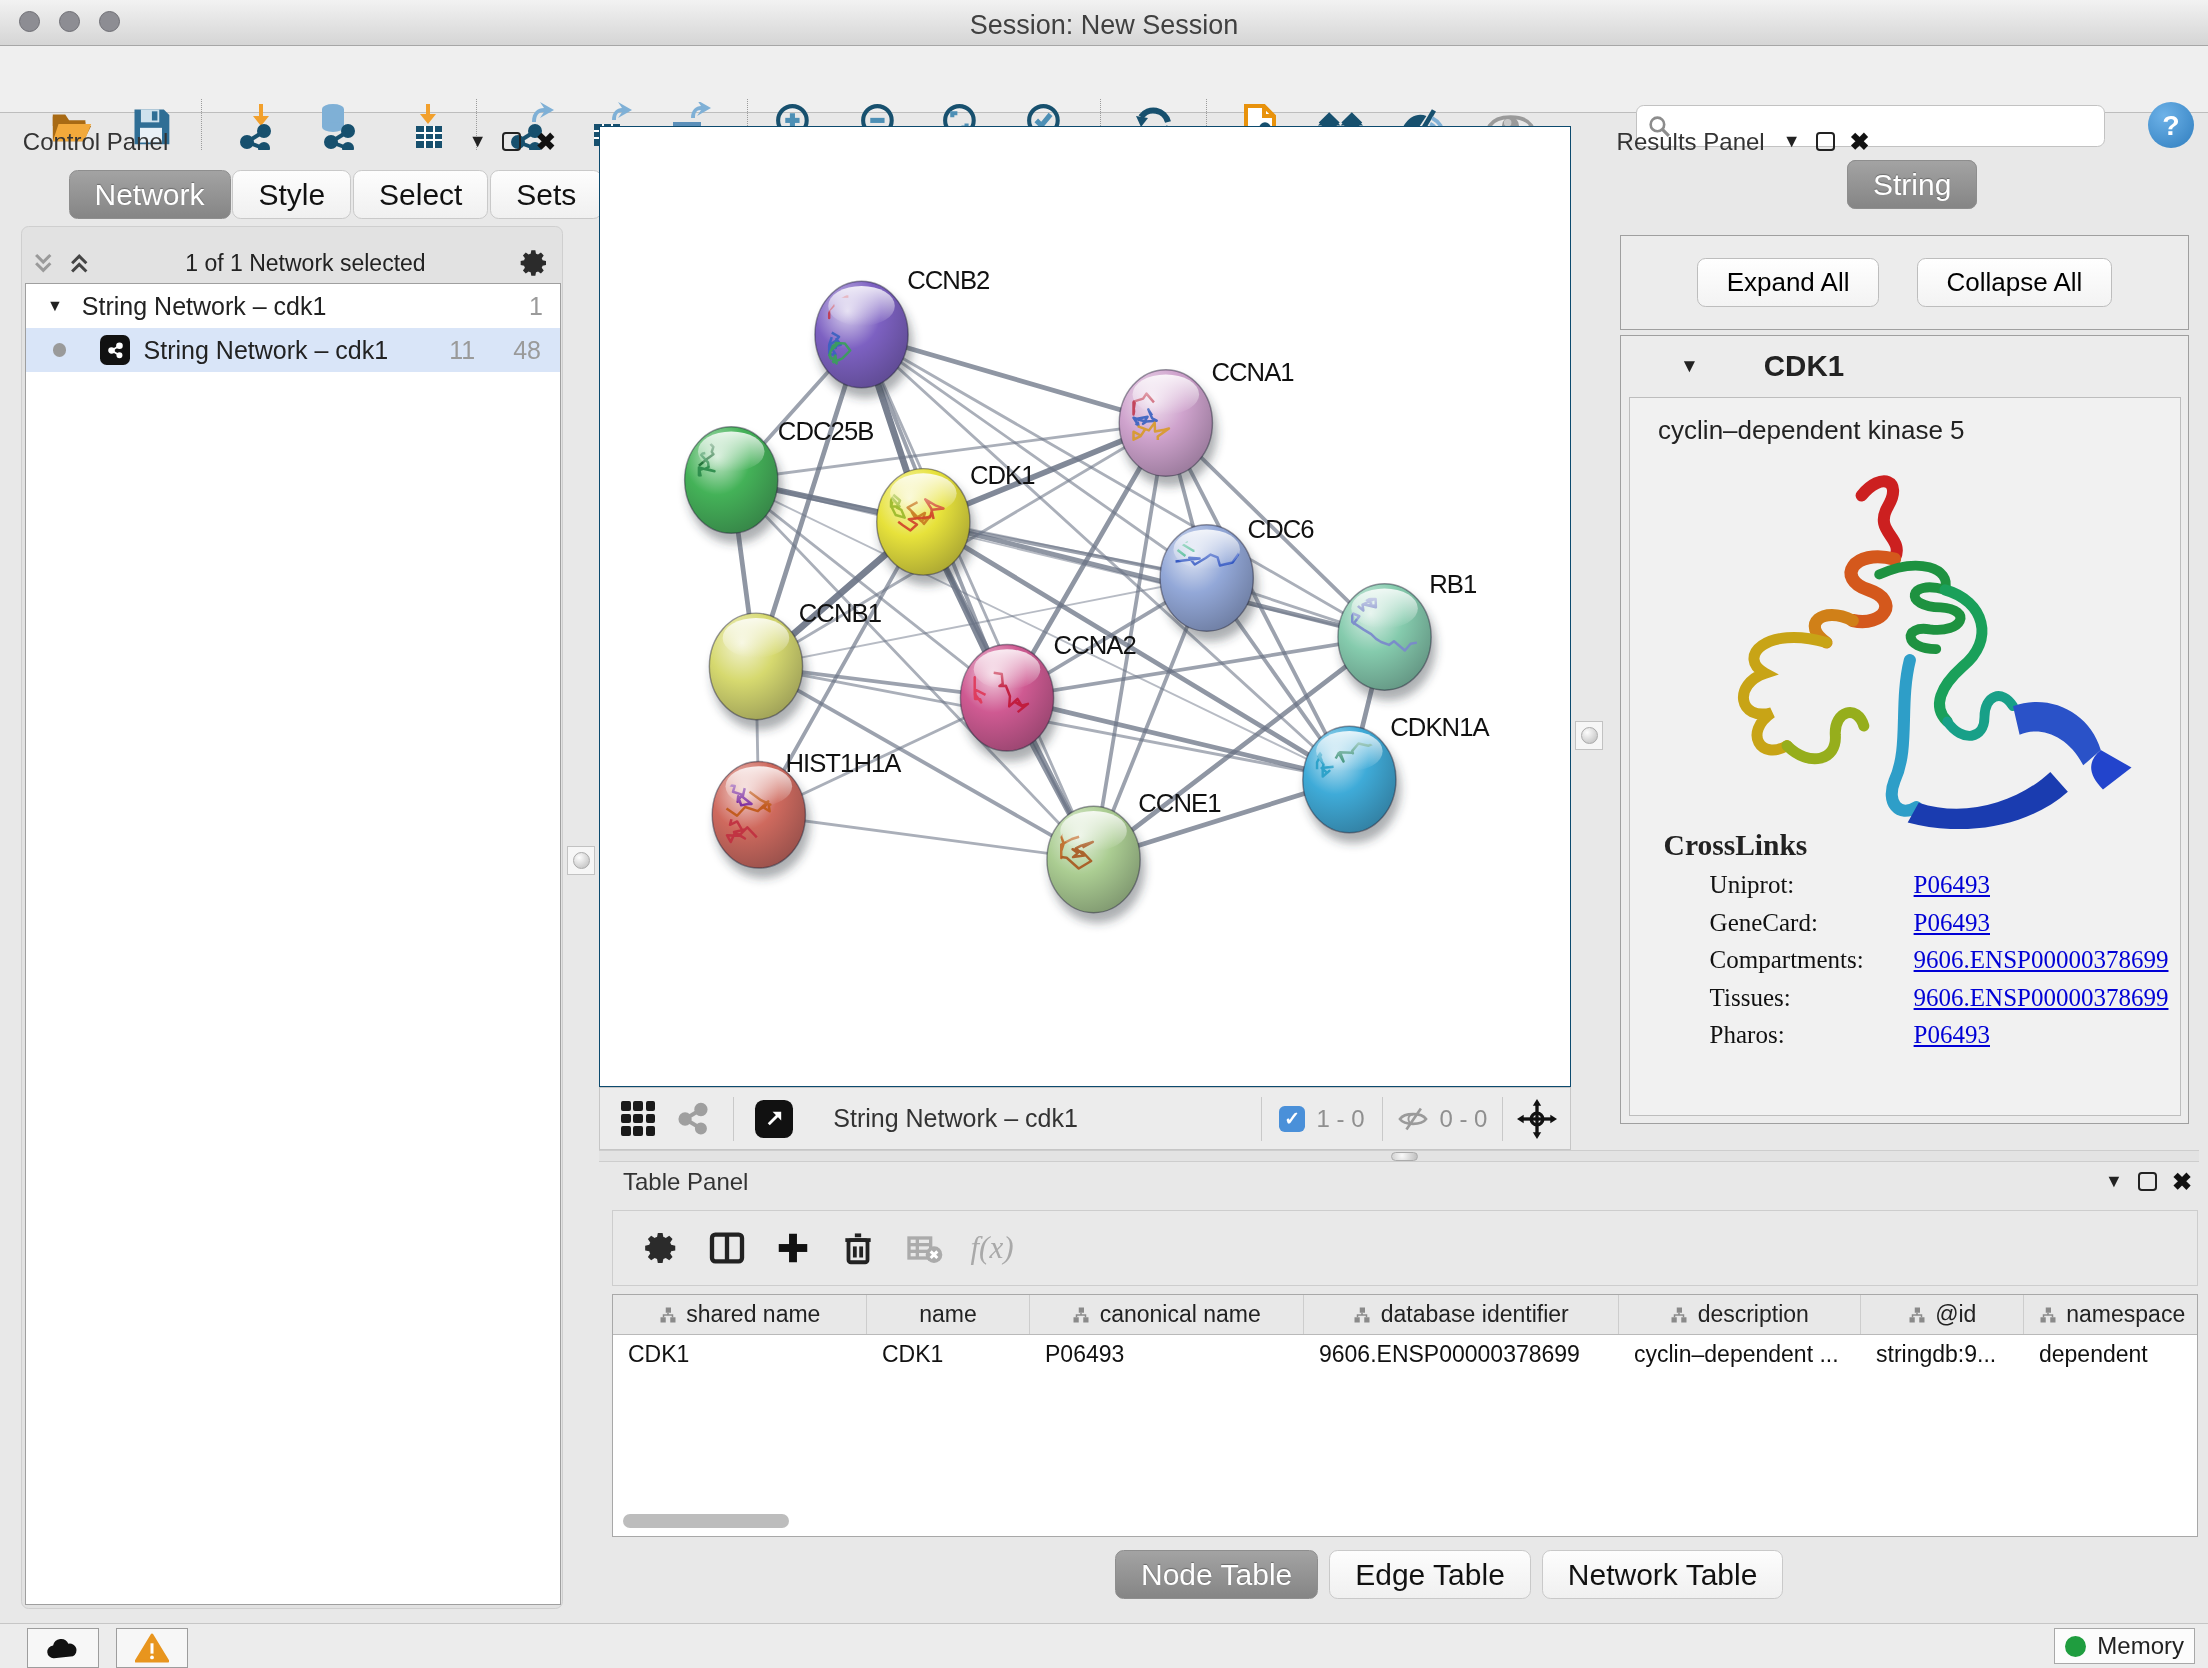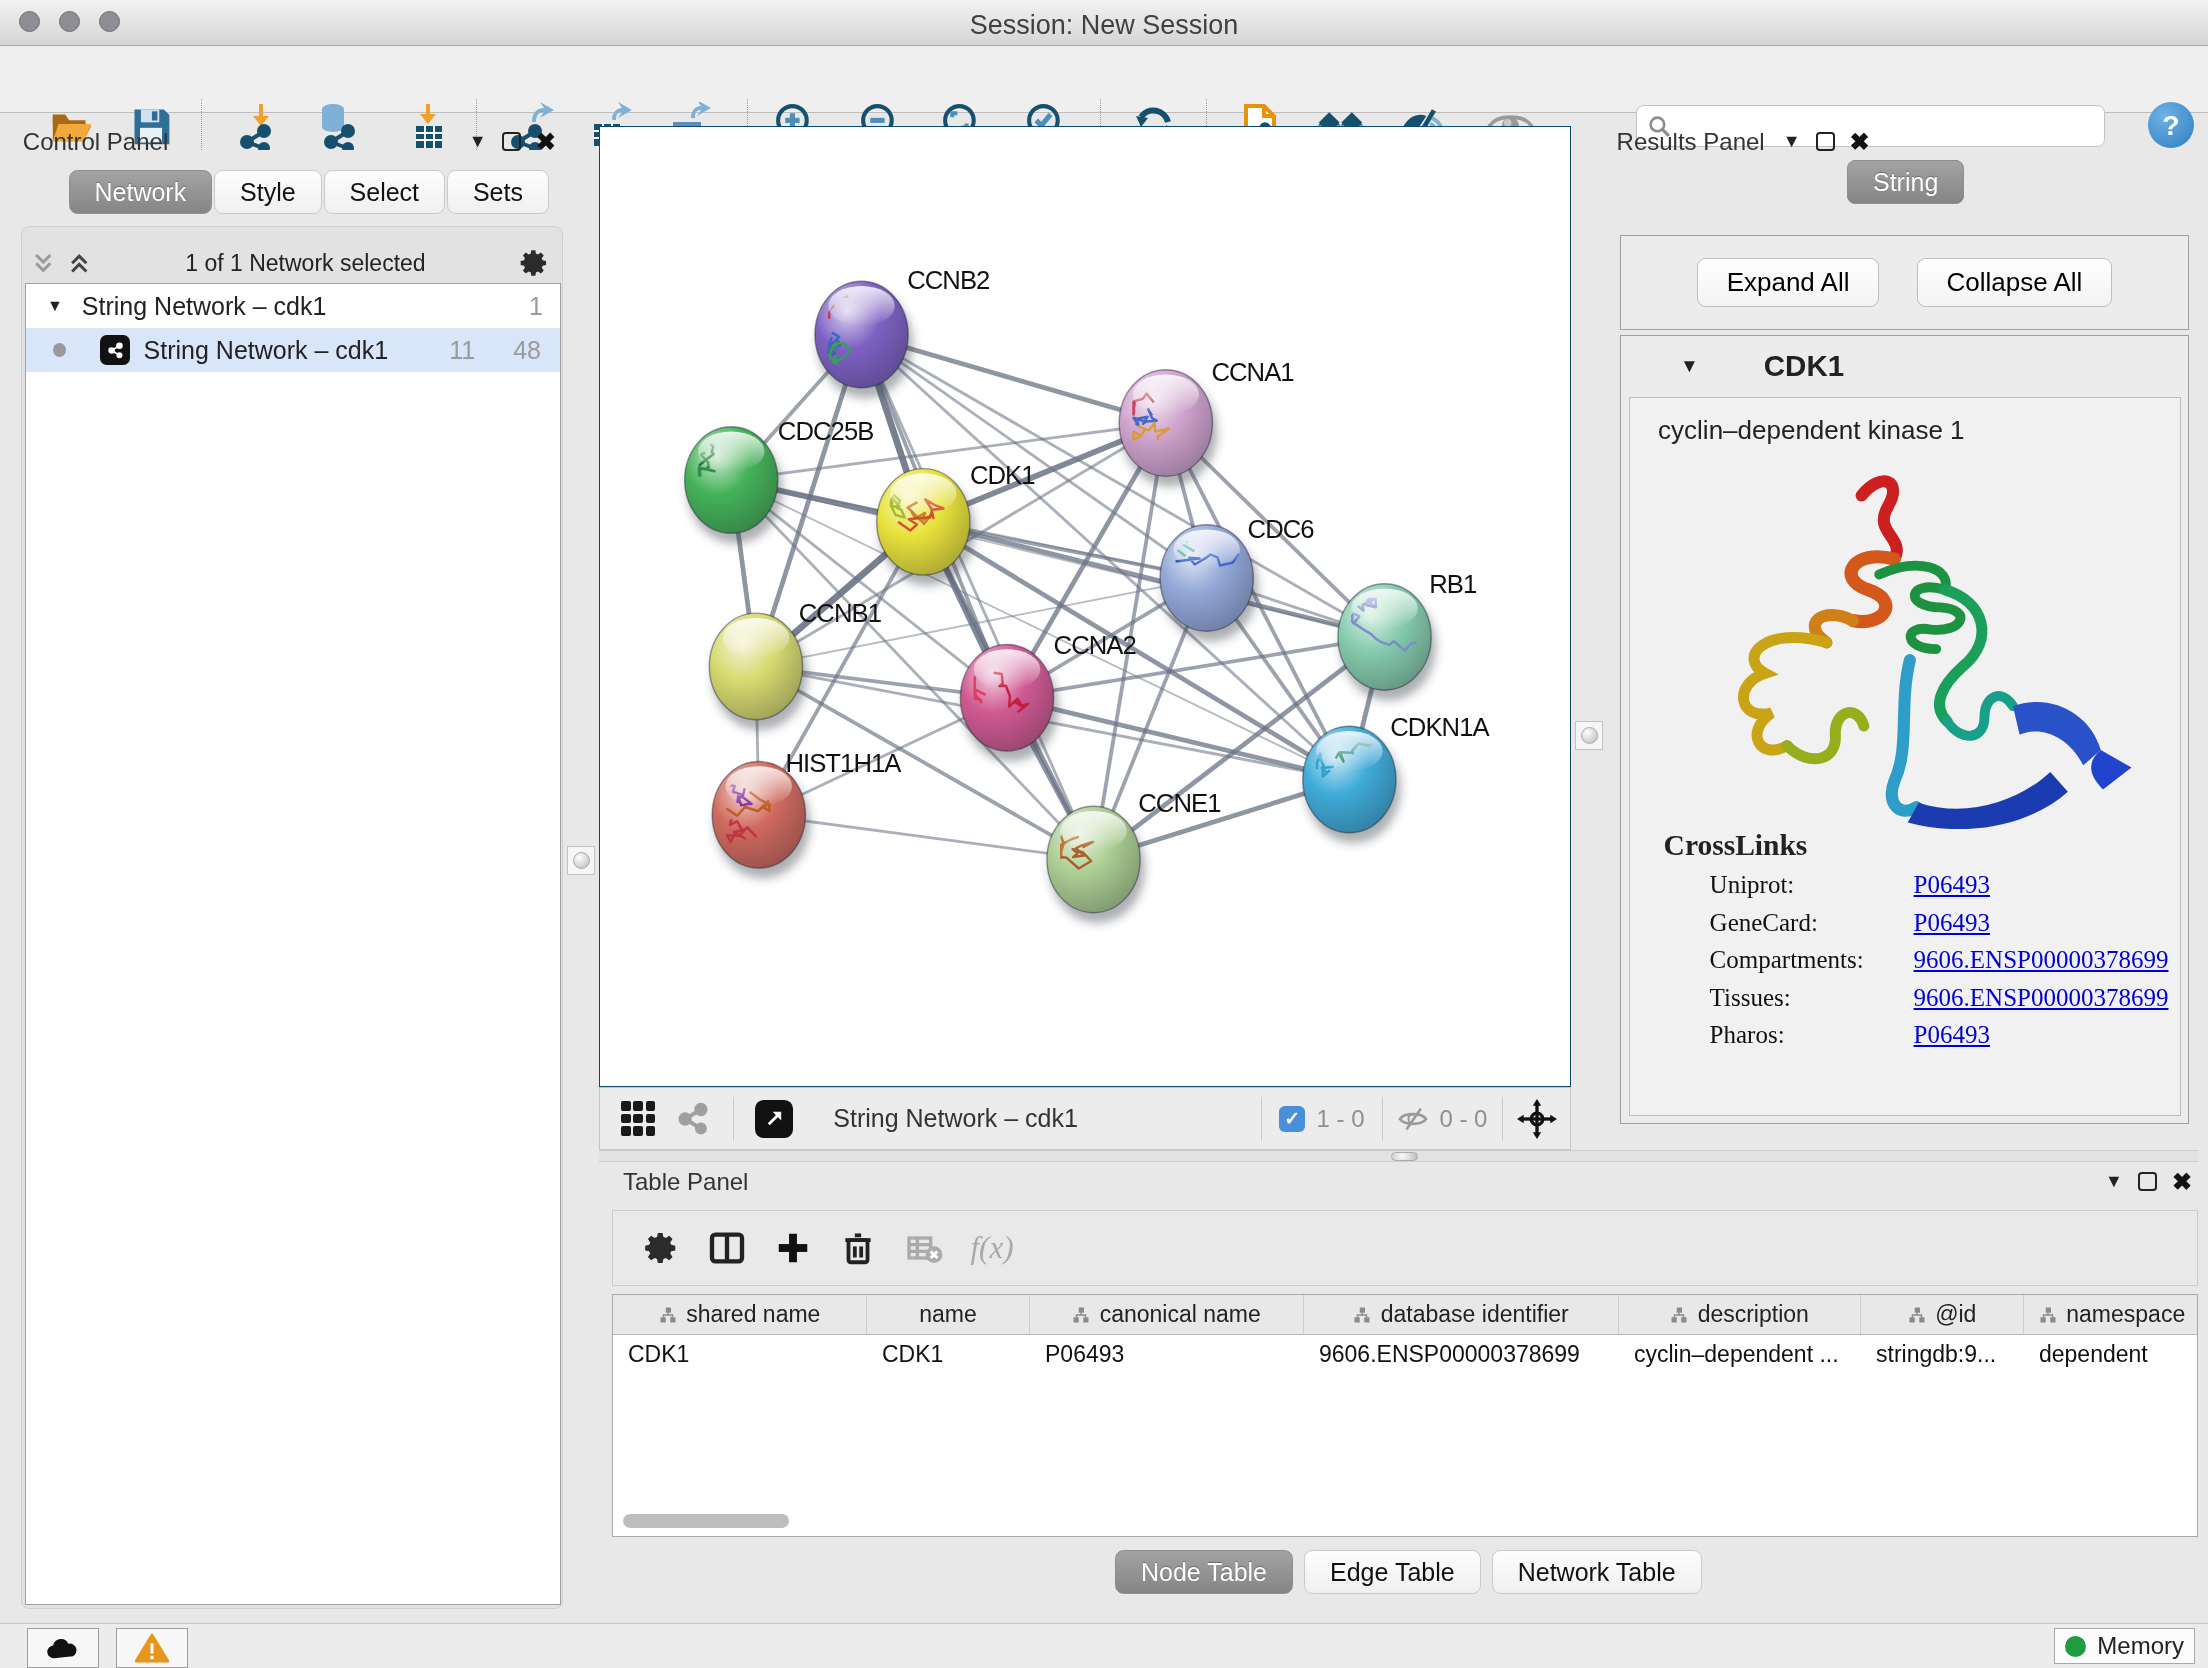--- a/index.html
+++ b/index.html
@@ -25,21 +25,21 @@
     background:radial-gradient(circle at 35% 30%, #6db2e8, #2f7dbe); color:#fff; font-weight:bold;
     font-size:28.5px; display:flex; align-items:center; justify-content:center; }
 
   
   .panel-title { font-size:24px; color:#333; }
   .panel-btns { display:flex; gap:15px; align-items:center; }
   .pb-arrow { font-size:18px; color:#222; }
   .pb-float { width:19px; height:19px; border:2.9px solid #222; border-radius:3.8px; }
   .pb-close { font-size:24px; color:#111; font-weight:bold; line-height:19px; }
 
-  .tab { padding:6.7px 25px; font-size:25px; background:linear-gradient(#fdfdfd,#f0f0f0);
+  .tab { padding:6.7px 25px; font-size:30px; background:linear-gradient(#fdfdfd,#f0f0f0);
     border:1px solid #c9c9c9; border-radius:8.6px; color:#111; }
   .tab.sel { background:linear-gradient(#a3a3a3,#858585); color:#fff; border-color:#8e8e8e;
     text-shadow:0 -1px 1px rgba(0,0,0,.3); }
   .tabrow { display:flex; gap:1.9px; }
 
   
   .cpanel { left:9.5px; top:122px; width:555px; height:1495px; }
   .cp-sub { left:21px; top:226px; width:542px; height:1383px; background:#e2e2e2;
     border:1px solid #cfcfcf; border-radius:7.6px; }
   .cp-selrow { left:28.5px; top:243px; width:527px; height:40px; display:flex; align-items:center; }
@@ -713,21 +713,21 @@
 <div class="abs rbox1">
   <button class="rbtn">Expand All</button>
   <button class="rbtn">Collapse All</button>
 </div>
 <div class="abs rbox2">
   <div class="rhdr">
     <span style="margin-left:59px; font-size:19px;">▼</span>
     <span style="margin-left:65px; font-size:29.5px; font-weight:bold;">CDK1</span>
   </div>
   <div class="rinner">
-    <div style="margin:17px 0 0 28.5px; font-size:26px;">cyclin–dependent kinase 1</div>
+    <div style="margin:17px 0 0 28.5px; font-size:26px;">cyclin–dependent kinase 5</div>
 
     <svg width="533" height="373" viewBox="0 0 480 340" style="margin:9.5px auto 0 9.5px">
       <g fill="none" stroke-linecap="round">
         <path d="M200 36 C218 14 238 22 224 46 C210 70 240 74 230 94" stroke="#cc2020" stroke-width="11"></path>
         <path d="M230 94 C192 84 176 112 206 122 C236 132 220 156 192 150" stroke="#d4581c" stroke-width="12"></path>
         <path d="M192 150 C164 136 144 154 168 170" stroke="#d08018" stroke-width="11"></path>
         <path d="M168 170 C112 154 86 184 112 198 C82 208 88 242 118 234 C92 252 108 278 132 264" stroke="#c8a416" stroke-width="10"></path>
         <path d="M132 264 C152 284 178 278 176 254 C175 232 196 226 202 246" stroke="#96ae1c" stroke-width="10"></path>
         <path d="M216 108 C252 92 282 102 276 122 C242 112 238 138 272 138 C302 140 292 162 262 158 C238 154 238 176 268 176" stroke="#1e9240" stroke-width="9"></path>
         <path d="M276 122 C312 132 322 168 292 192 C272 210 264 228 278 242" stroke="#1aa05a" stroke-width="10"></path>

